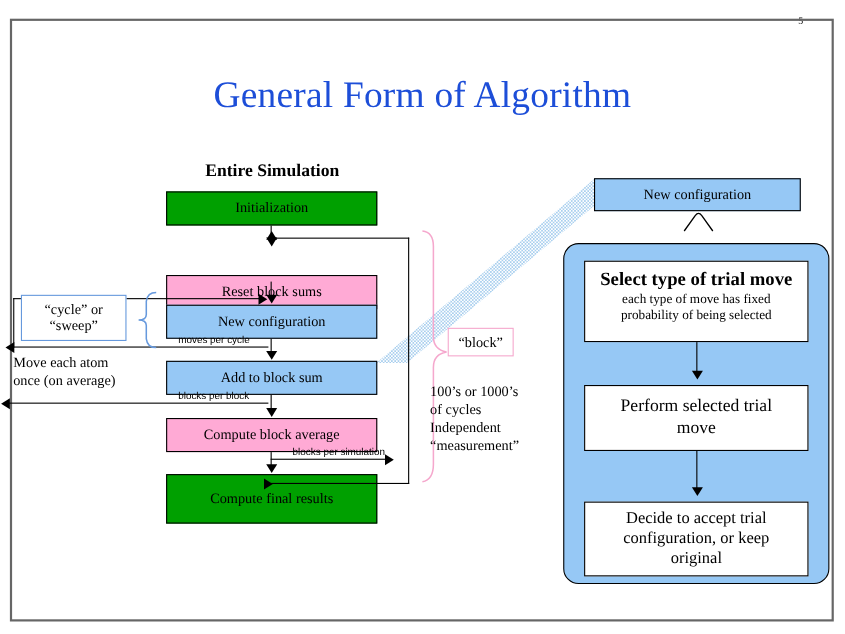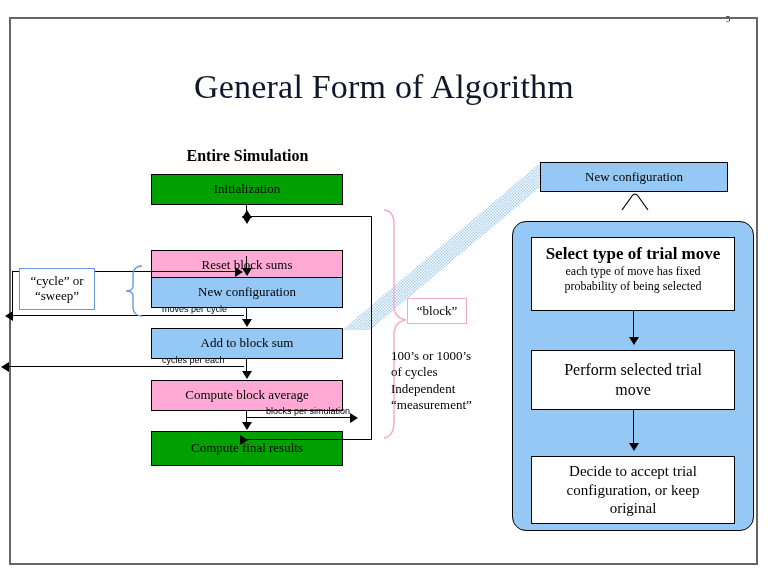--- a/index.html
+++ b/index.html
@@ -15,21 +15,21 @@
     font-size:9px;color:#000;text-align:center;font-family:"Liberation Serif",serif;
   }
 
   #frame{
     position:absolute;left:9px;top:17px;width:749px;height:548px;
     border:2px solid #666666;box-sizing:border-box;background:transparent;
   }
 
   #title{
     position:absolute;left:0px;top:68px;width:768px;
-    text-align:center;color:#0f172a;
+    text-align:center;color:#1d4ed8;
     font-size:34px;font-family:"Liberation Serif",serif;letter-spacing:.2px;
   }
 
   
   .col-head{
     position:absolute;text-align:center;font-weight:bold;color:#000;
     font-family:"Liberation Serif",serif;
   }
   #head-left{left:140px;top:147px;width:215px;font-size:16px;}
   #head-right{left:512px;top:130px;width:243px;font-size:16px;}
@@ -73,21 +73,21 @@
     position:absolute;font-size:9px;color:#000;
     font-family:Liberation Sans, sans-serif;white-space:nowrap;
   }
 
   
   .sidebox{
     position:absolute;box-sizing:border-box;background:#ffffff;
     display:flex;align-items:center;justify-content:center;text-align:center;
     font-size:13px;color:#000;font-family:"Liberation Serif",serif;line-height:1.15;
   }
-  #cycle-box{border:1px solid #6699dd;left:19px;top:268px;width:76px;height:42px;}
+  #cycle-box{border:1px solid #6699dd;left:19px;top:268px;width:96px;height:42px;}
   #block-box{border:1px solid #f5a8cd;left:407px;top:298px;width:60px;height:26px;}
 
   .sidetext{
     position:absolute;font-size:13px;color:#000;
     font-family:"Liberation Serif",serif;line-height:1.2;
   }
 
   
   .brace{position:absolute;}
 
@@ -164,21 +164,21 @@
   </div>
 
   <div class="fbox blue" style="left:151px;top:328px;width:192px;height:31px;">
     <span>Add to block sum</span>
   </div>
 
   <div class="fbox pink" style="left:151px;top:380px;width:192px;height:31px;">
     <span>Compute block average</span>
   </div>
 
-  <div class="fbox green" style="left:151px;top:431px;width:192px;height:35px;">
+  <div class="fbox green" style="left:151px;top:431px;width:192px;height:45px;">
     <span>Compute final results</span>
   </div>
 
   <div class="vline" style="left:246px;top:205px;height:13px;"></div>
   <div class="arrow-down" style="left:242px;top:216px;"></div>
 
   <div class="vline" style="left:246px;top:256px;height:13px;"></div>
   <div class="arrow-down" style="left:242px;top:268px;"></div>
 
   <div class="vline" style="left:246px;top:308px;height:12px;"></div>
@@ -192,40 +192,44 @@
 
   <div class="hline" style="left:12px;top:315px;width:232px;"></div>
   <div class="arrow-left" style="left:5px;top:311px;"></div>
   <div class="vline" style="left:12px;top:271px;height:45px;"></div>
   <div class="hline" style="left:12px;top:271px;width:225px;"></div>
   <div class="arrow-right" style="left:235px;top:267px;"></div>
   <div class="looplabel" style="left:162px;top:304px;">moves per cycle</div>
 
   <div class="hline" style="left:8px;top:366px;width:236px;"></div>
   <div class="arrow-left" style="left:1px;top:362px;"></div>
-  <div class="looplabel" style="left:162px;top:355px;">cycles per each</div>
+  <div class="looplabel" style="left:162px;top:355px;">blocks per block</div>
 
   <div class="hline" style="left:246px;top:417px;width:106px;"></div>
   <div class="arrow-right" style="left:350px;top:413px;"></div>
   <div class="looplabel" style="left:266px;top:406px;">blocks per simulation</div>
 
   <div class="vline" style="left:371px;top:216px;height:224px;"></div>
   <div class="hline" style="left:246px;top:439px;width:126px;"></div>
   <div class="hline" style="left:247px;top:216px;width:125px;"></div>
   <div class="arrow-up" style="left:242px;top:210px;"></div>
   <div class="arrow-right" style="left:240px;top:435px;"></div>
 
   <div class="sidebox" id="cycle-box">
     <span>“cycle” or “sweep”</span>
   </div>
 
   <svg class="brace" style="left:110px;top:264px;" width="34" height="54" viewBox="0 0 34 54">
     <path d="M32 2 Q24 2 23 10 L23 22 Q23 27 16 27 Q23 27 23 32 L23 44 Q24 52 32 52" fill="none" stroke="#6699dd" stroke-width="1.4"></path>
   </svg>
 
+  <div class="sidetext" style="left:12px;top:322px;width:130px;">
+    <span>Move each atom</span><br>
+    <span>once (on average)</span>
+  </div>
 
   <div class="sidebox" id="block-box">
     <span>“block”</span>
   </div>
 
   <svg class="brace" style="left:376px;top:208px;" width="34" height="232" viewBox="0 0 34 232">
     <path d="M8 2 Q18 3 18 16 L18 98 Q18 110 30 112 Q18 114 18 126 L18 214 Q18 228 8 230" fill="none" stroke="#f5a8cd" stroke-width="1.4"></path>
   </svg>
 
   <div class="sidetext" style="left:391px;top:348px;width:110px;">

